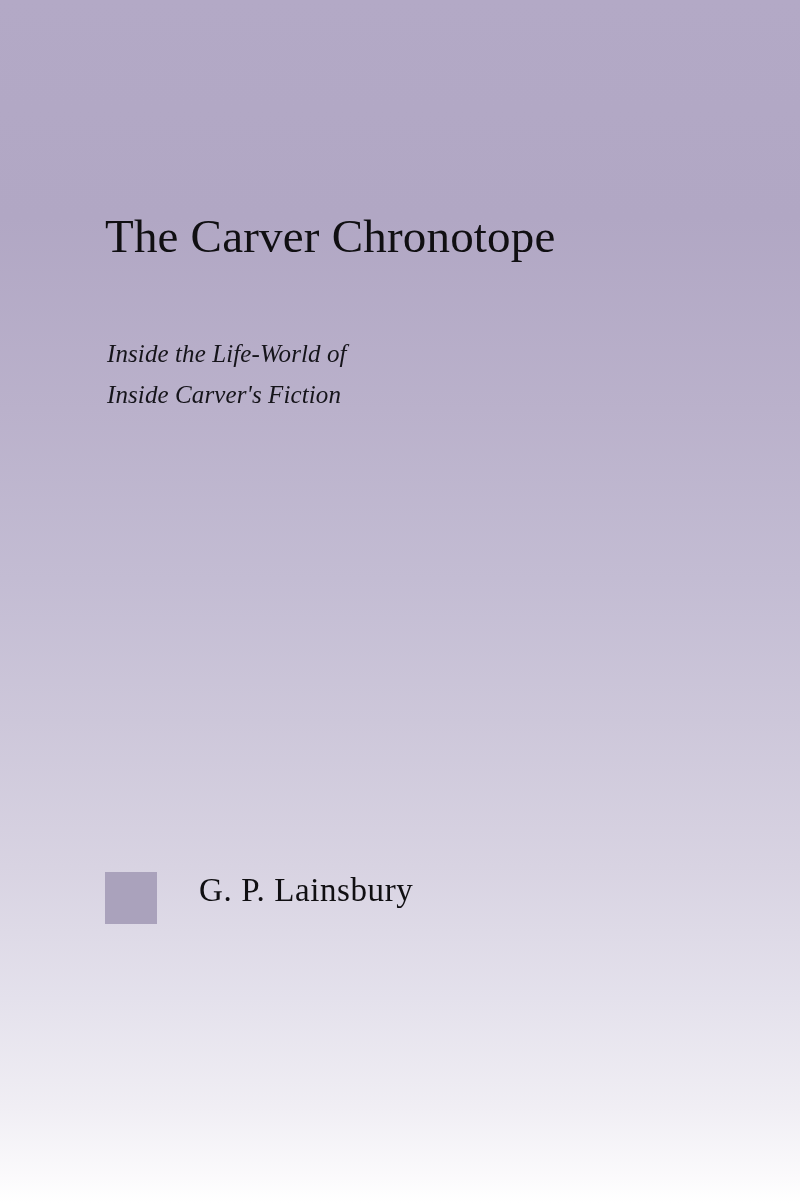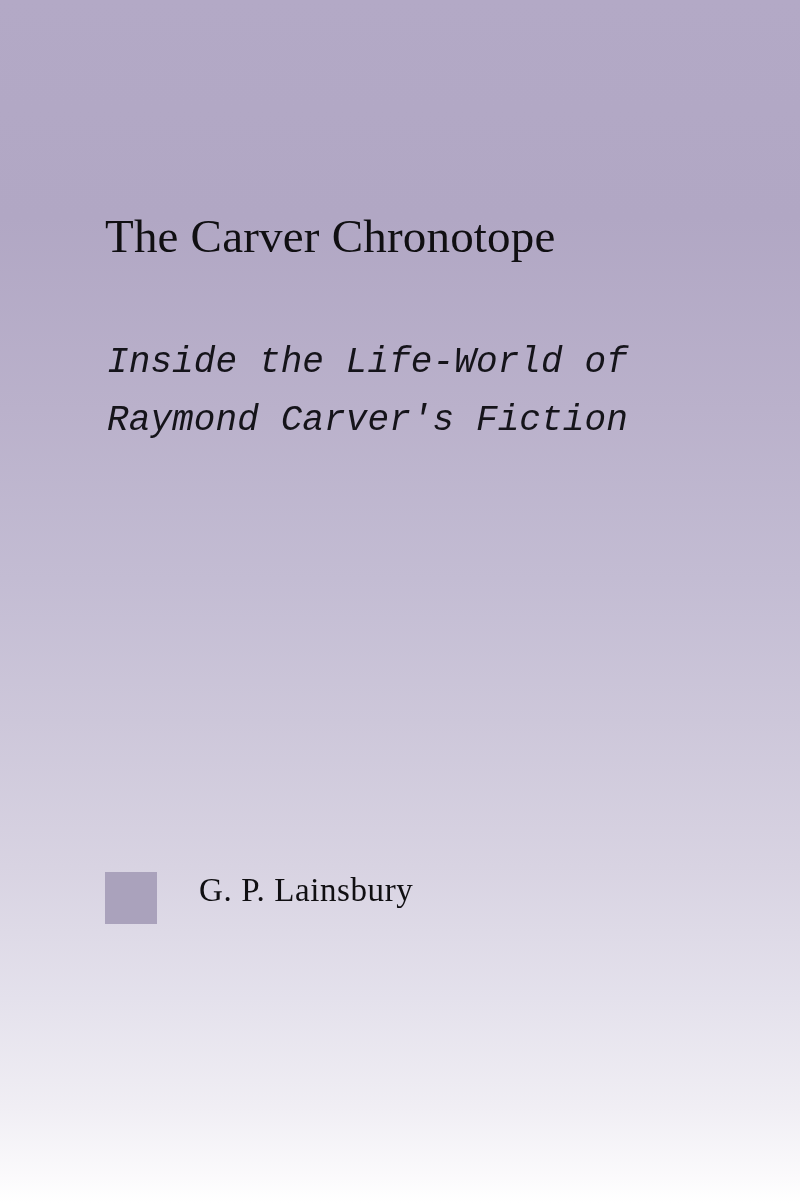--- a/index.html
+++ b/index.html
@@ -44,23 +44,23 @@
     line-height: 1.12;
     margin: 0;
   }
   .subtitle-block {
     position: absolute;
     left: 107px;
     top: 334px;
     width: 600px;
   }
   .book-subtitle-line {
-    font-family: Liberation Mono, monospace;
+    font-family: Liberation Serif, serif;
     font-style: italic;
-    font-size: 36px;
+    font-size: 25px;
     font-weight: 400;
     color: #15141a;
     line-height: 1.62;
     margin: 0;
     letter-spacing: 0.1px;
   }
   .author-block {
     position: absolute;
     left: 105px;
     top: 872px;
@@ -86,21 +86,21 @@
 <body>
 
 <div class="cover">
 
   <div class="title-block">
     <h1 class="book-title">The Carver Chronotope</h1>
   </div>
 
   <div class="subtitle-block">
     <p class="book-subtitle-line">Inside the Life-World of</p>
-    <p class="book-subtitle-line">Raymond Carver's Fiction</p>
+    <p class="book-subtitle-line">Inside Carver's Fiction</p>
   </div>
 
   <div class="author-block">
     <span class="author-swatch"></span>
     <span class="author-name">G. P. Lainsbury</span>
   </div>
 
 </div>
 
 </body></html>

